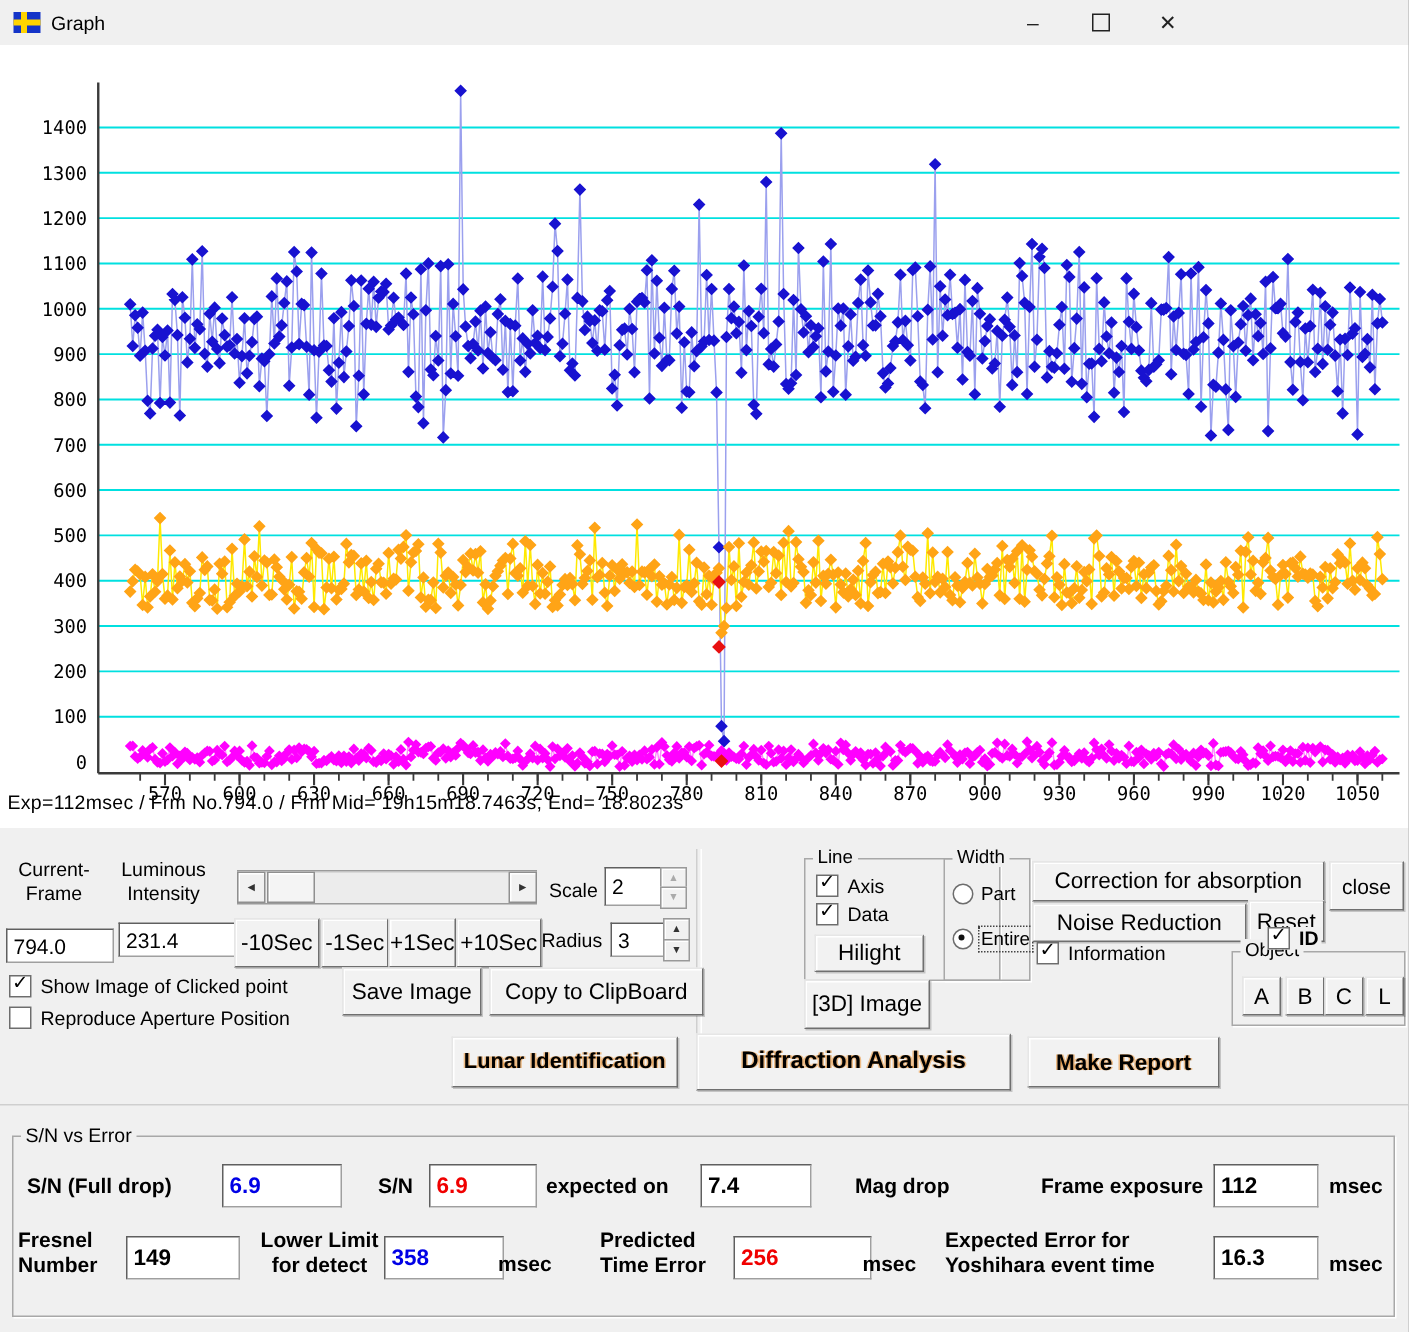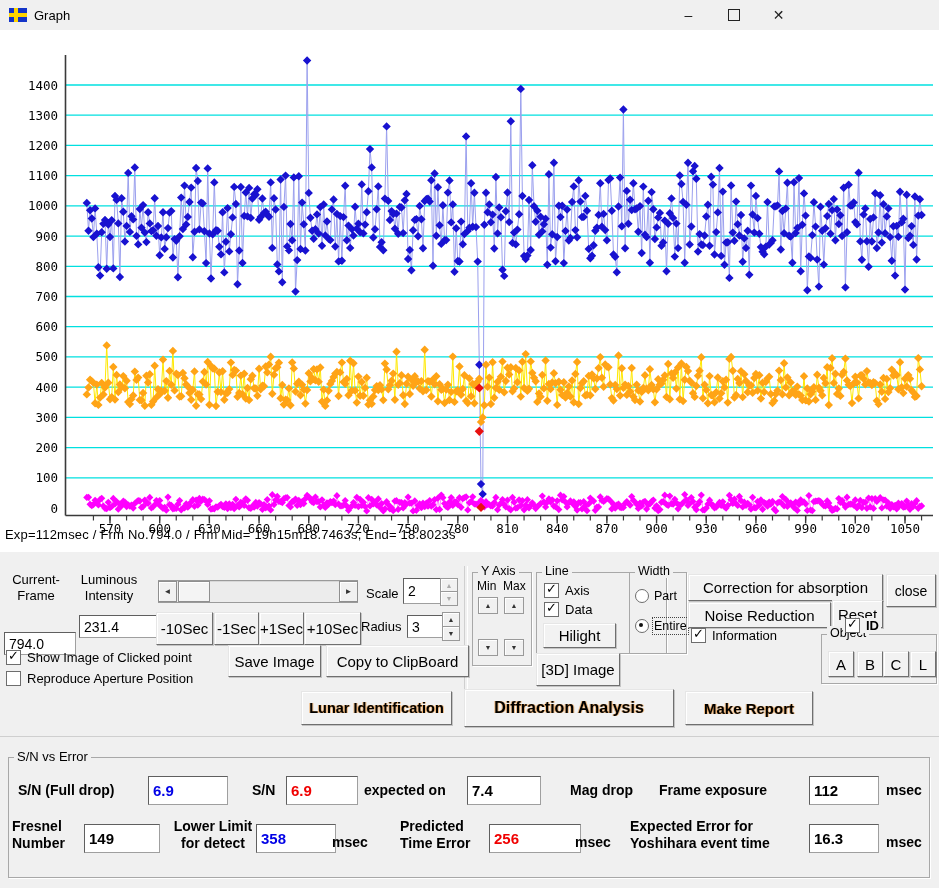--- a/index.html
+++ b/index.html
@@ -213,21 +213,21 @@
   </div>
 
   <div id="controls">
 
     <div class="lbl2" style="left:6px;top:20px;width:60px;">
       <span>Current-</span><br><span>Frame</span>
     </div>
     <div class="lbl2" style="left:66px;top:20px;width:86px;">
       <span>Luminous</span><br><span>Intensity</span>
     </div>
-    <div class="field" style="left:4px;top:80px;width:62px;height:21px;">794.0</div>
+    <div class="field" style="left:4px;top:67px;width:62px;height:21px;">794.0</div>
     <div class="field" style="left:79px;top:63px;width:68px;height:21px;">231.4</div>
 
     <div id="scrollbar">
       <span class="sb-btn" style="left:-1px;">◄</span>
       <span id="sb-thumb"></span>
       <span class="sb-btn" style="right:-1px;">►</span>
     </div>
 
     <div class="btn" style="left:156px;top:60px;width:55px;height:31px;">-10Sec</div>
     <div class="btn" style="left:214px;top:60px;width:43px;height:31px;">-1Sec</div>
@@ -239,29 +239,20 @@
     <span class="spinb dis" style="left:440px;top:26px;">▲</span>
     <span class="spinb dis" style="left:440px;top:39px;">▼</span>
 
     <div class="lbl" style="left:361px;top:67px;">Radius</div>
     <div class="field" style="left:407px;top:63px;width:31px;height:21px;">3</div>
     <span class="spinb" style="left:442px;top:60px;">▲</span>
     <span class="spinb" style="left:442px;top:74px;">▼</span>
 
     <div class="vdiv" style="left:464px;top:14px;height:126px;"></div>
 
-    <div class="grp" style="left:472px;top:20px;width:58px;height:92px;">
-      <span class="legend">Y Axis</span>
-      <span class="lbl" style="left:4px;top:6px;font-size:12px;">Min</span>
-      <span class="lbl" style="left:30px;top:6px;font-size:12px;">Max</span>
-      <span class="spinb" style="left:5px;top:24px;width:18px;height:15px;">▲</span>
-      <span class="spinb" style="left:31px;top:24px;width:18px;height:15px;">▲</span>
-      <span class="spinb" style="left:5px;top:66px;width:18px;height:15px;">▼</span>
-      <span class="spinb" style="left:31px;top:66px;width:18px;height:15px;">▼</span>
-    </div>
 
     <div class="grp" style="left:536px;top:20px;width:85px;height:80px;padding-left:44px;">
       <span class="legend">Line</span>
       <label class="cbrow" style="left:7px;top:10px;">
         <span class="cb on"></span>
         <span>Axis</span>
       </label>
       <label class="cbrow" style="left:7px;top:29px;">
         <span class="cb on"></span>
         <span>Data</span>
@@ -328,21 +319,21 @@
     <div class="grp" style="left:8px;top:17px;width:920px;height:119px;">
       <span class="legend" style="font-size:13px;">S/N vs Error</span>
     </div>
     <div class="blabel" style="left:18px;top:42px;">S/N (Full drop)</div>
     <div class="field v v-blue" style="left:148px;top:36px;width:70px;height:27px;">6.9</div>
     <div class="blabel" style="left:252px;top:42px;">S/N</div>
     <div class="field v v-red" style="left:286px;top:36px;width:62px;height:27px;">6.9</div>
     <div class="blabel" style="left:364px;top:42px;">expected on</div>
     <div class="field v" style="left:467px;top:36px;width:64px;height:27px;">7.4</div>
     <div class="blabel" style="left:570px;top:42px;">Mag drop</div>
-    <div class="blabel" style="left:659px;top:42px;">Frame exposure</div>
+    <div class="blabel" style="left:694px;top:42px;">Frame exposure</div>
     <div class="field v" style="left:809px;top:36px;width:60px;height:27px;">112</div>
     <div class="blabel" style="left:886px;top:42px;">msec</div>
 
     <div class="blabel2" style="left:12px;top:78px;">
       <span>Fresnel</span><br><span>Number</span>
     </div>
     <div class="field v" style="left:84px;top:84px;width:66px;height:27px;">149</div>
     <div class="blabel2 tc" style="left:168px;top:78px;width:90px;">
       <span>Lower Limit</span><br><span>for detect</span>
     </div>

